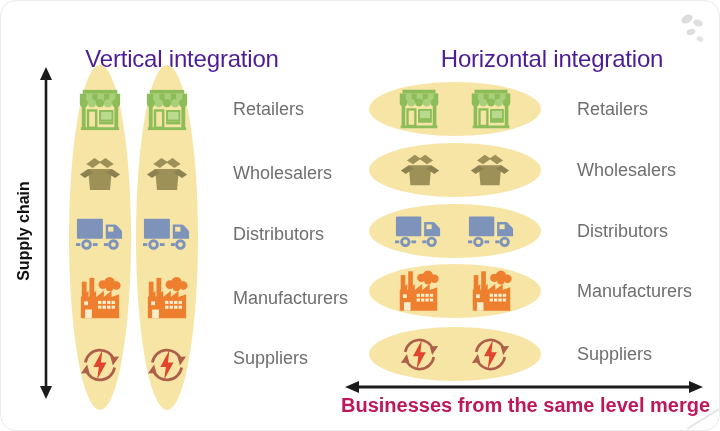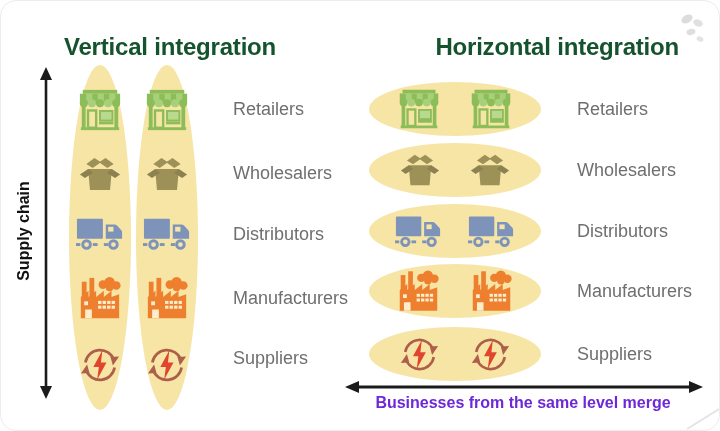--- a/index.html
+++ b/index.html
@@ -2,25 +2,25 @@
 <html><head>
 <meta charset="utf-8">
 <style>
   html,body{margin:0;padding:0;background:#ffffff;}
   body{font-family:"Liberation Sans","DejaVu Sans",sans-serif;}
   .card{
     position:relative;width:718px;height:429px;background:#ffffff;
     border:1px solid #ececec;border-radius:16px;overflow:hidden;
   }
   .title{
-    position:absolute;top:28px;margin:4px;font-size:24px;font-weight:bold;
-    color:#14532d;text-align:center;letter-spacing:-0.2px;line-height:1.15;
+    position:absolute;top:28px;margin:16px;font-size:24px;font-weight:normal;
+    color:#4c1d95;text-align:center;letter-spacing:-0.2px;line-height:1.15;
   }
   .title-left{left:30px;width:270px;}
-  .title-right{left:372px;width:302px;text-align:right;}
+  .title-right{left:384px;width:302px;}
   
   .vcap{
     position:absolute;top:64px;width:62px;height:345px;background:#f7e5a6;
     border-radius:50%;display:flex;flex-direction:column;align-items:center;
     justify-content:space-evenly;
   }
   .vcap1{left:68px;}
   .vcap2{left:135px;}
   
   .hcap{
@@ -35,21 +35,21 @@
   .rlabel{left:556px;}
   .axis-label{
     position:absolute;left:-41px;top:220px;width:130px;height:20px;
     transform:rotate(-90deg);text-align:center;font-weight:bold;font-size:16px;
     color:#111;white-space:nowrap;
   }
   .v-arrow{position:absolute;left:36px;top:66px;}
   .h-arrow{position:absolute;left:344px;top:378px;}
   .caption{
     position:absolute;left:340px;top:393px;width:364px;text-align:center;
-    font-weight:bold;font-size:16px;color:#6d28d9;white-space:nowrap;
+    font-weight:bold;font-size:20px;color:#be185d;white-space:nowrap;
   }
   .watermark{position:absolute;left:676px;top:5px;}
   .corner-mark{position:absolute;left:684px;top:404px;}
   .icon{display:block;}
   .hidden-defs{position:absolute;width:0;height:0;overflow:hidden;}
 </style>
 </head>
 <body>
 
 <div class="card">

